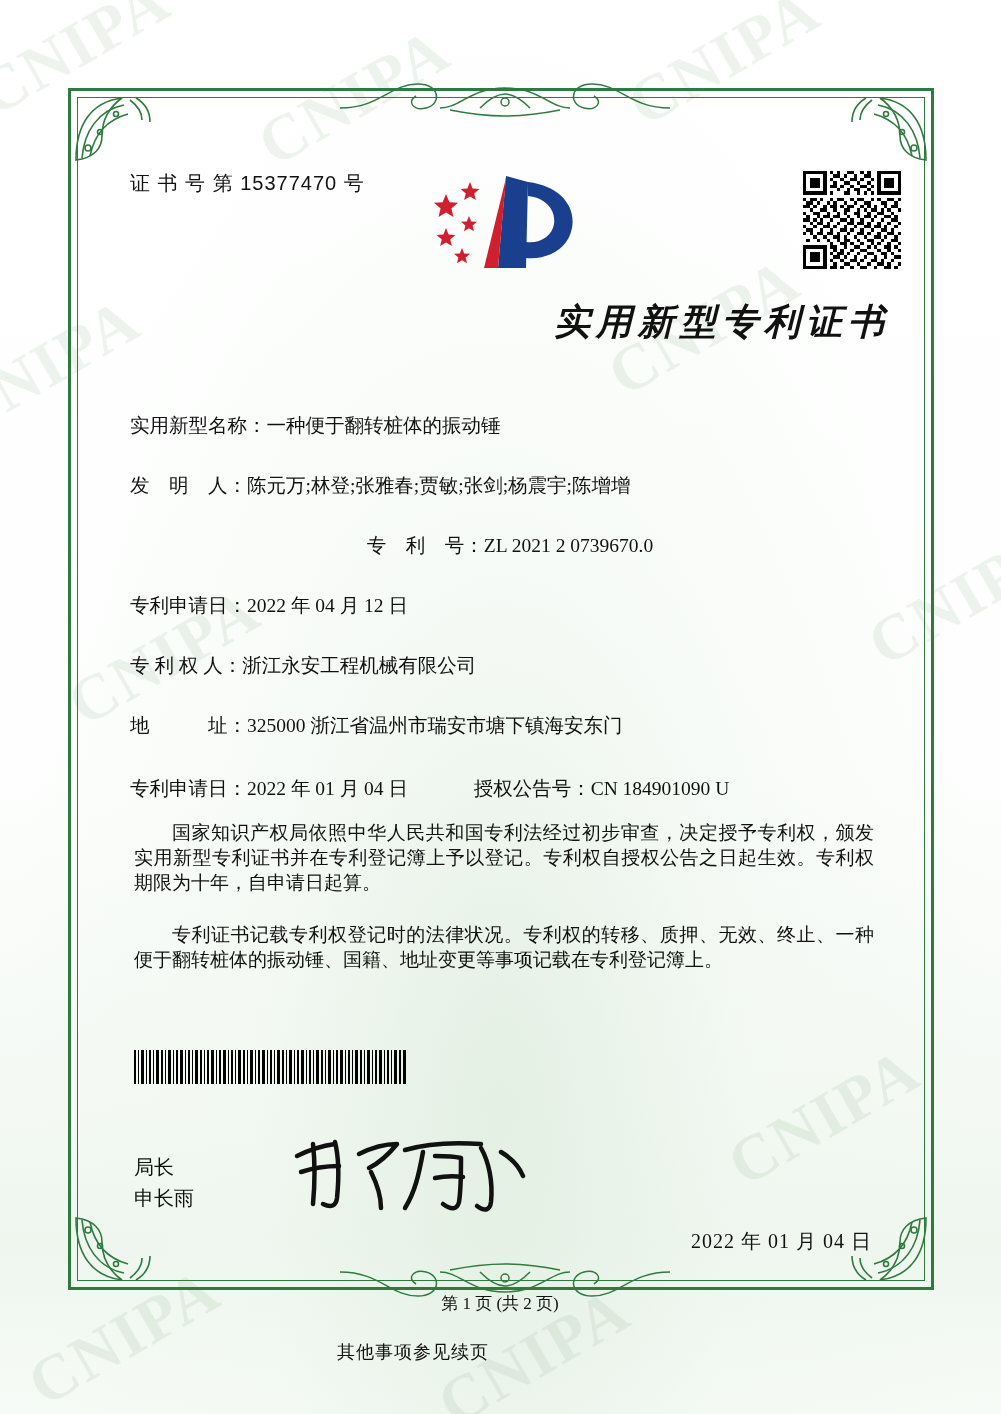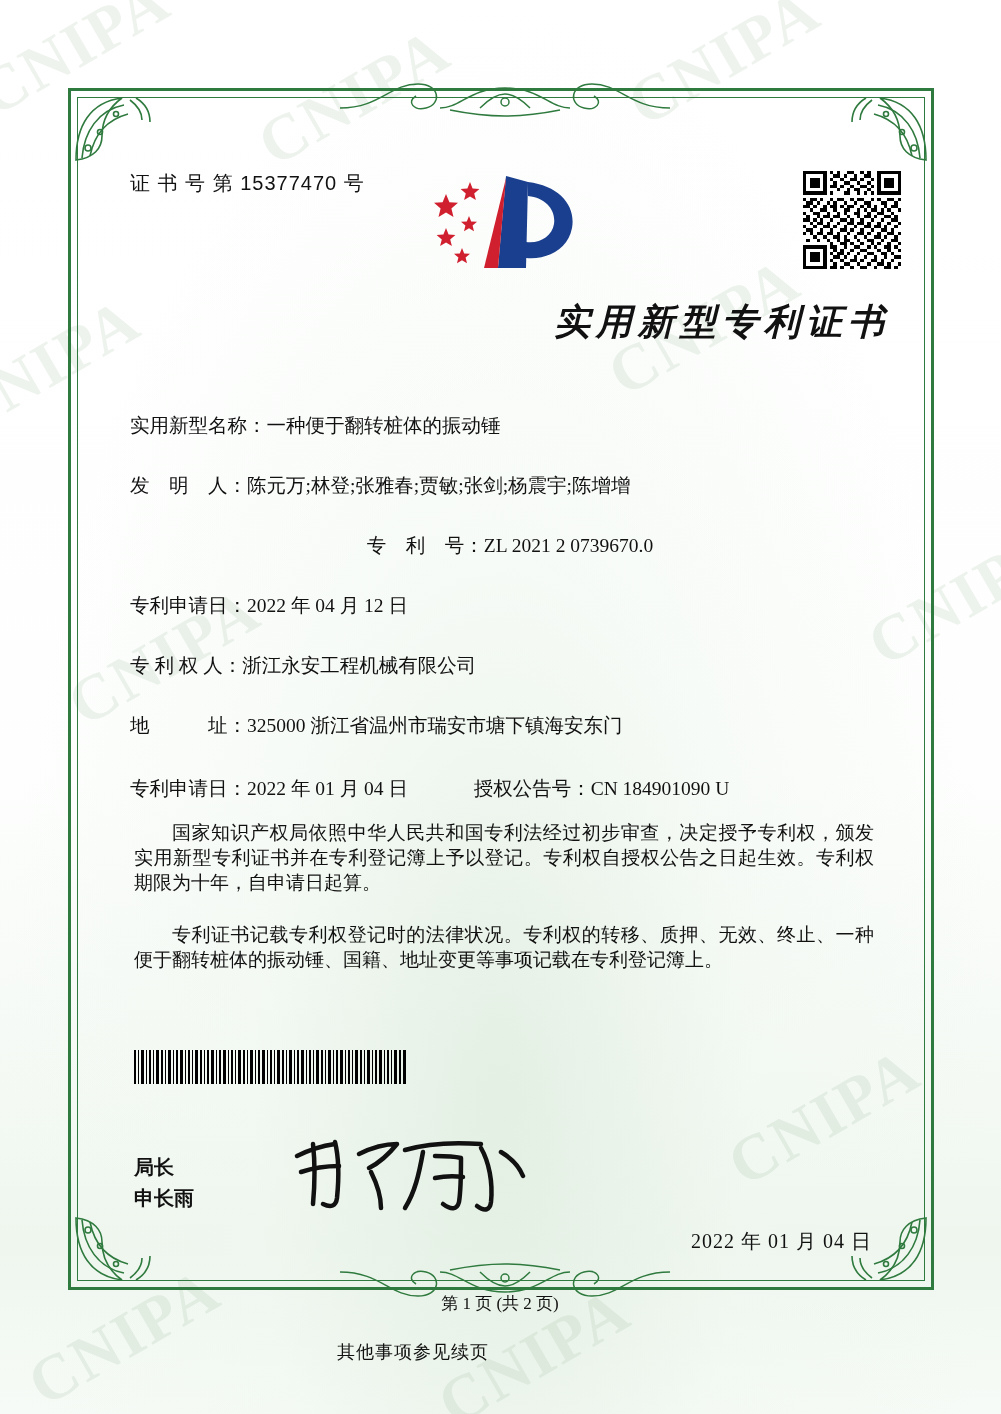--- a/index.html
+++ b/index.html
@@ -164,21 +164,21 @@
     top: 930px;
     height: 34px;
     width: 272px;
   }
 
   #director-label {
     position: absolute;
     left: 24px;
     top: 1032px;
     font-size: 20px;
-    font-weight: bold;
+    font-weight: normal;
     line-height: 31px;
     color: #111;
   }
 
   #signature {
     position: absolute;
     left: 175px;
     top: 1012px;
     width: 260px;
     height: 86px;

